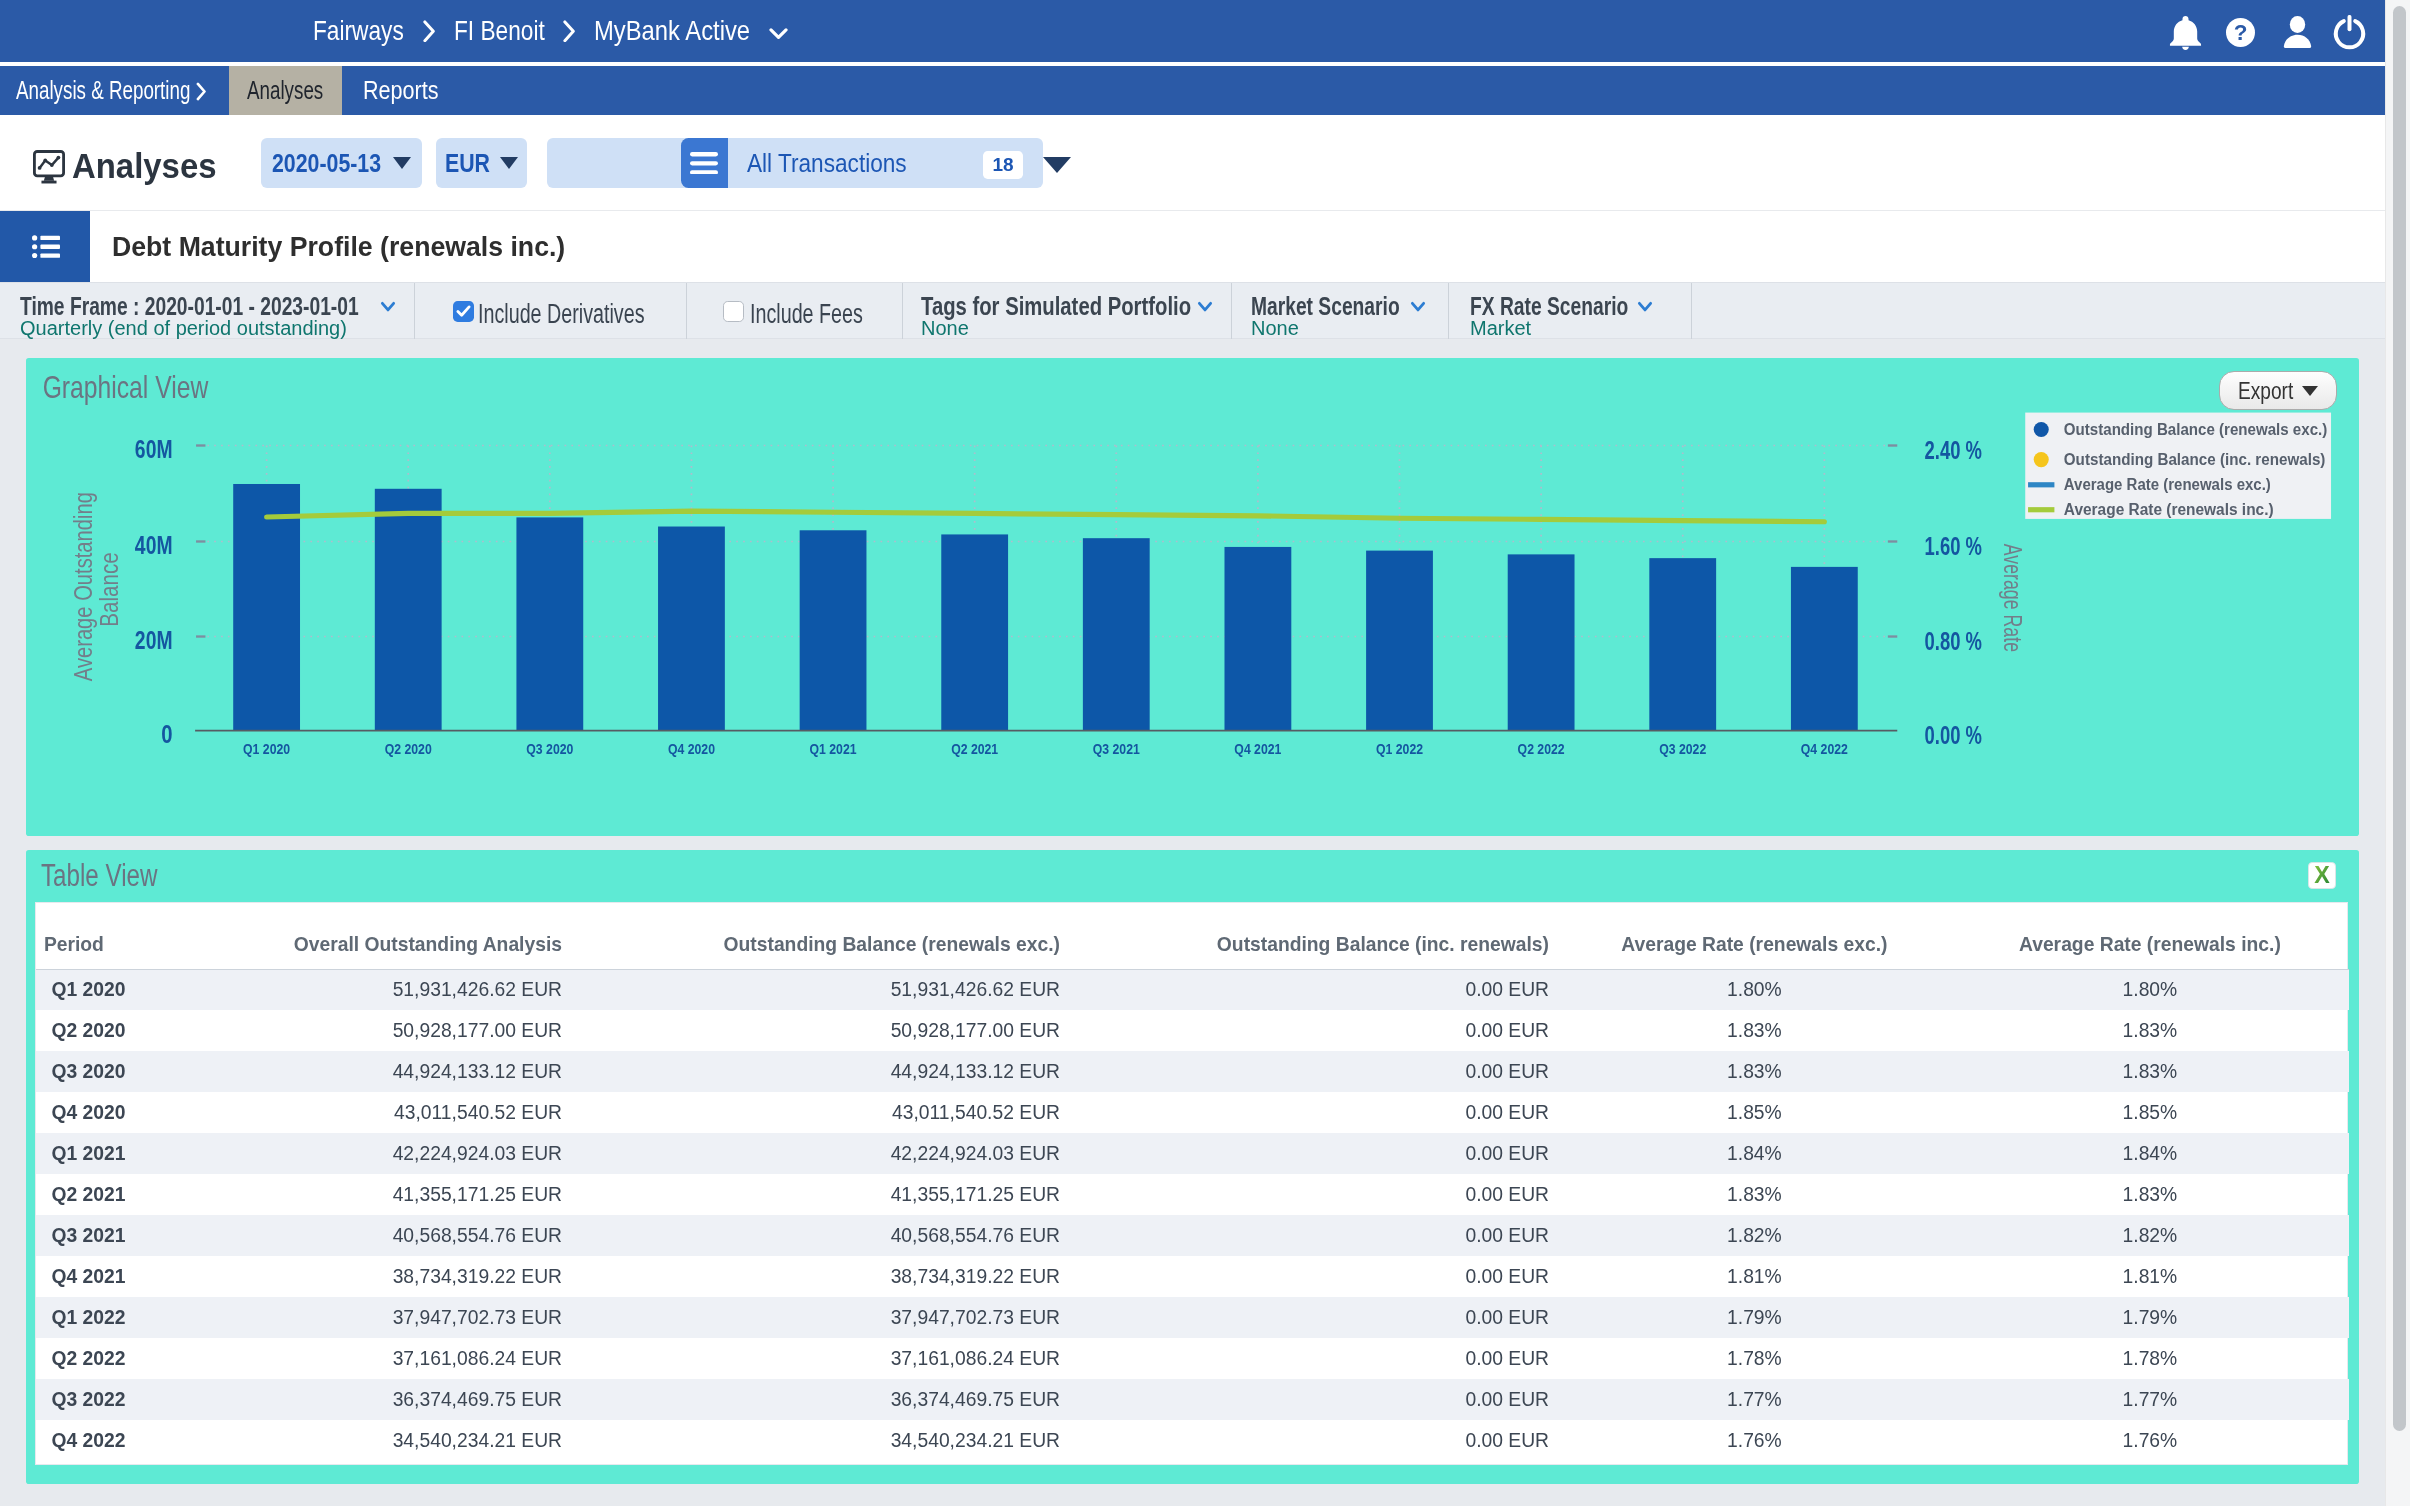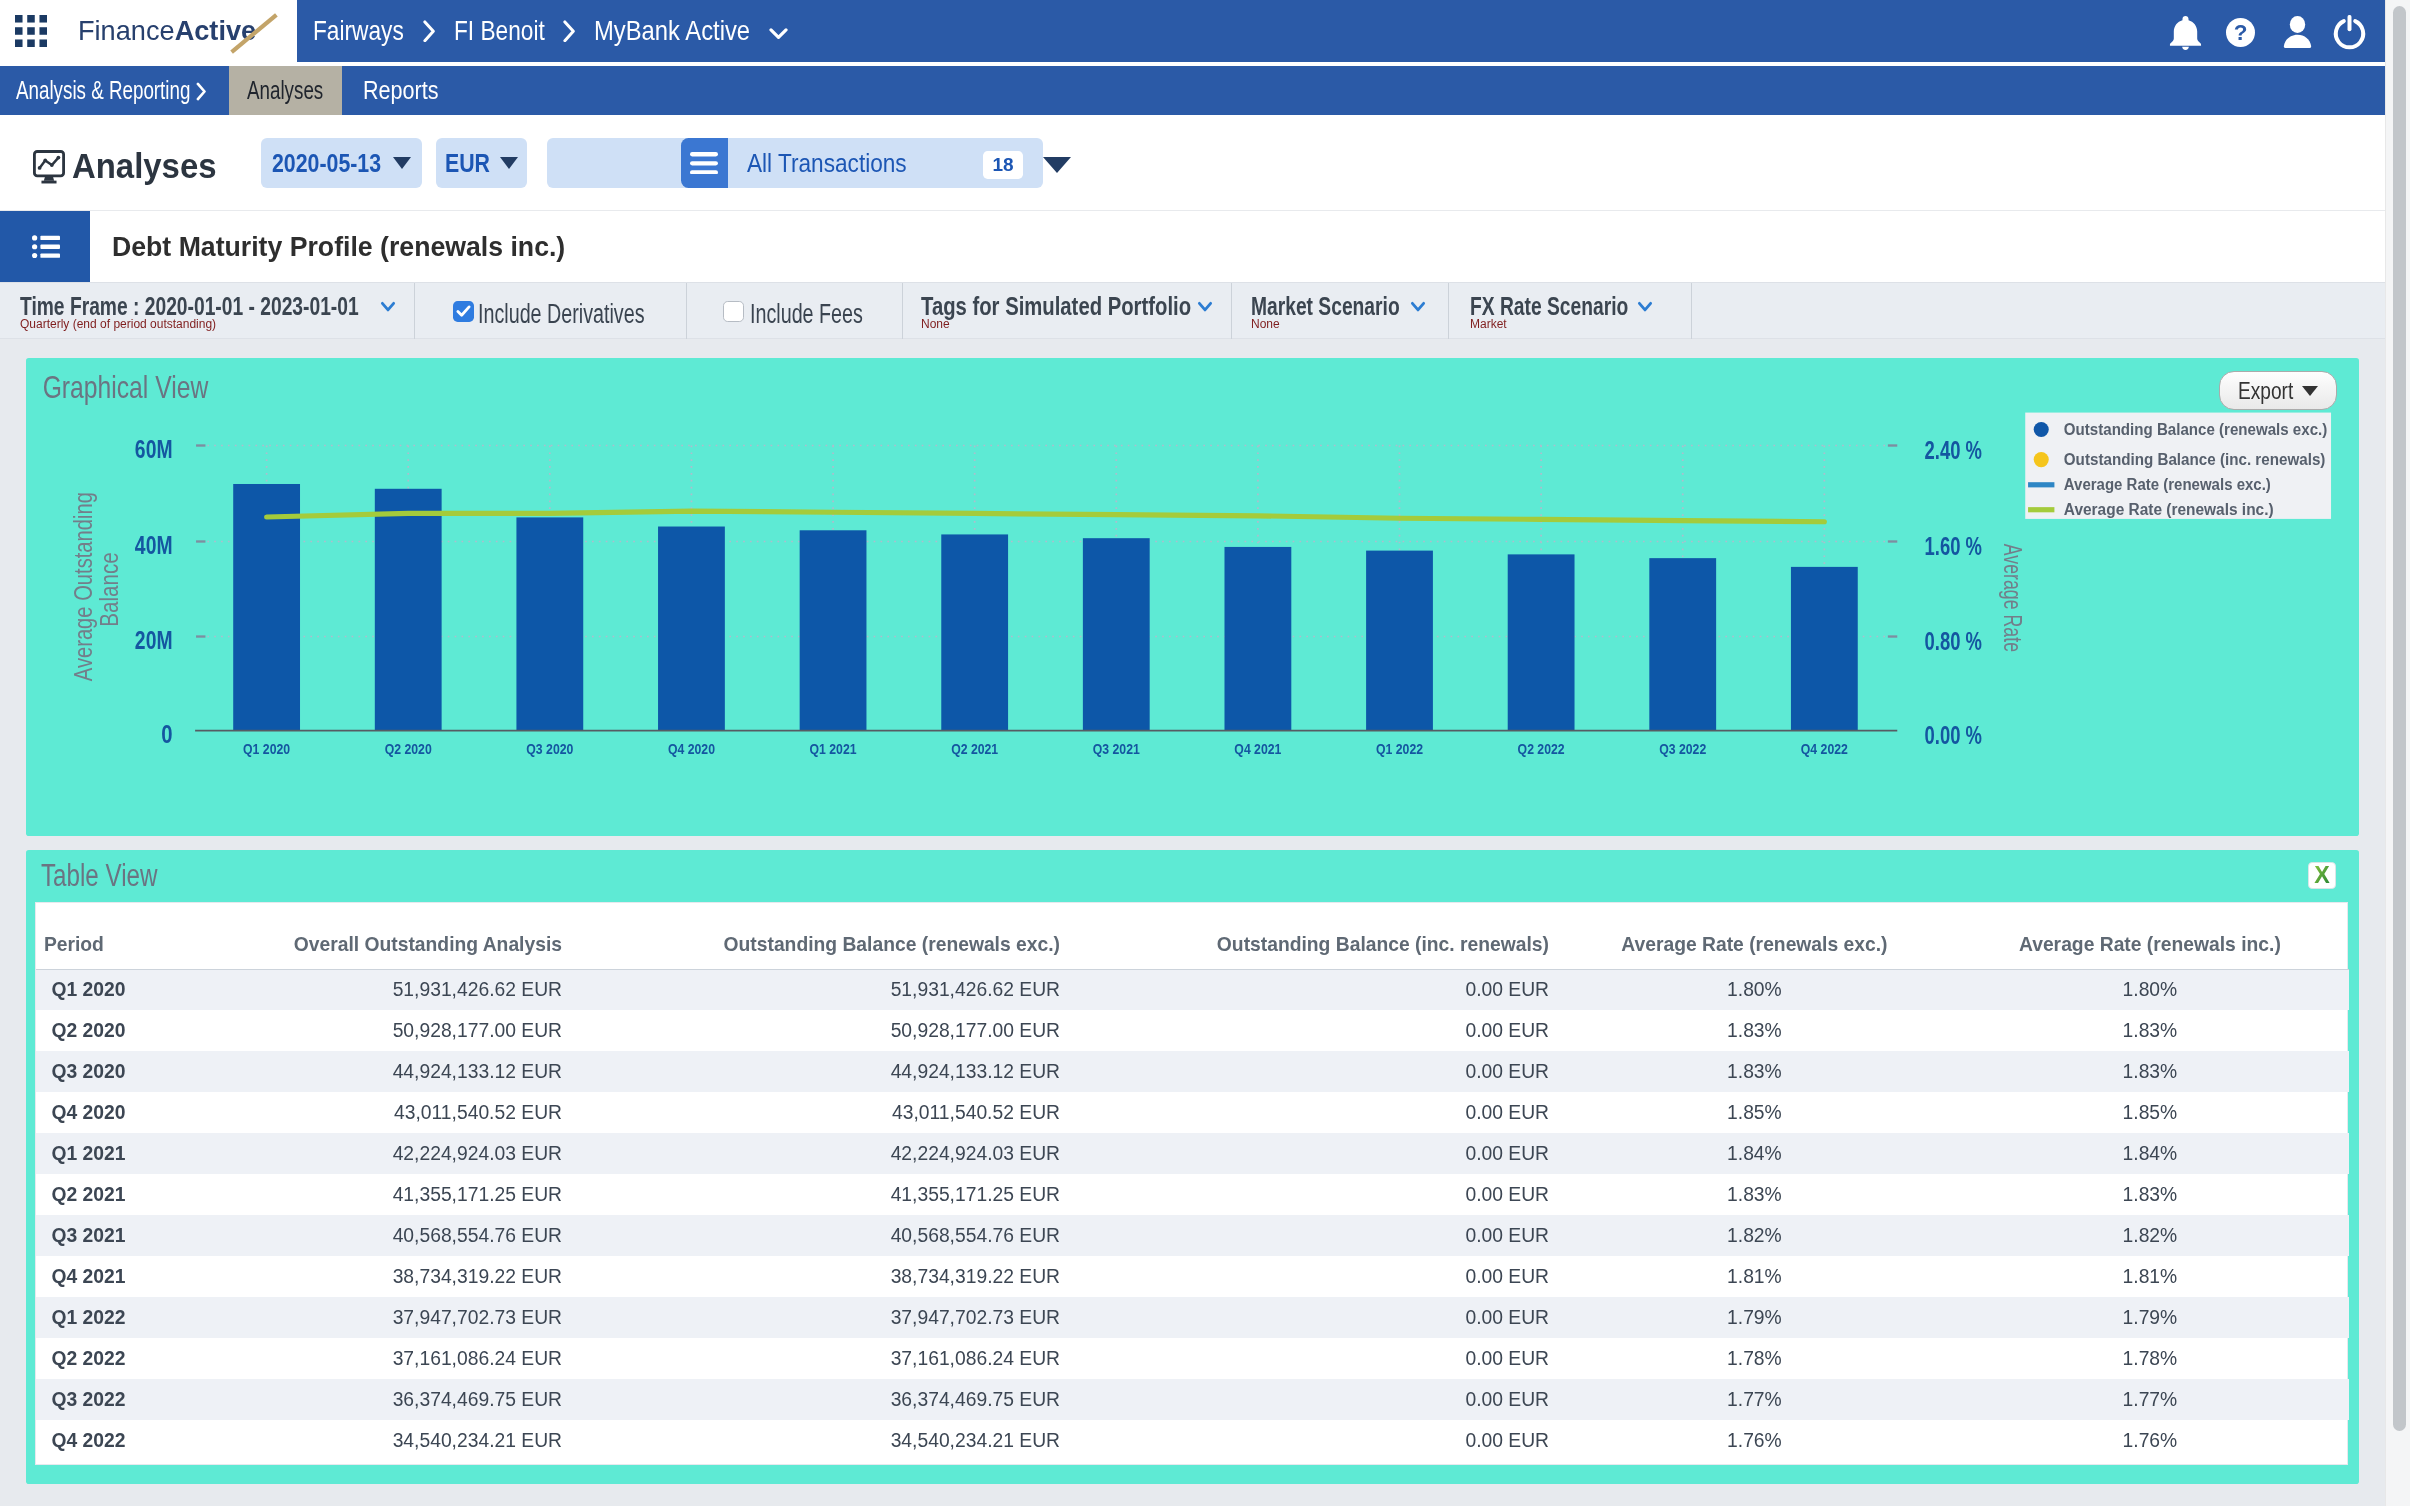--- a/index.html
+++ b/index.html
@@ -29,21 +29,21 @@
 
 
 #secline { position:absolute; left:0; top:210px; width:2385px; height:0.9px; background:#e8eaed; }
 #secicon { position:absolute; left:0; top:211px; width:90px; height:72px; background:#2258a8; }
 #sectitle { position:absolute; left:112px; top:211px; height:72px; display:flex; align-items:center; font-size:28px; font-weight:700; color:#2e2e2e; }
 
 
 #filterbar { position:absolute; left:0; top:282px; width:2385px; height:57px; background:#e9edf2; border-top:0.9px solid #dde1e7; border-bottom:0.9px solid #dde1e7; }
 .fdiv { position:absolute; top:0; width:0.9px; height:56px; background:#ccd2d9; }
 .ftitle { position:absolute; top:291px; font-size:26px; font-weight:700; color:#3b4550; white-space:nowrap; transform-origin:0 50%; }
-.fsub { position:absolute; top:317px; font-size:12px; color:#7f1d1d; white-space:nowrap; }
+.fsub { position:absolute; top:317px; font-size:20px; color:#0f766e; white-space:nowrap; }
 .fchk { position:absolute; top:299px; font-size:27px; color:#3a4450; white-space:nowrap; transform-origin:0 50%; }
 
 
 .card { position:absolute; left:26px; width:2333px; background:#5eead4; border-radius:2.8px; }
 #chartcard { top:358px; height:478px; }
 #tablecard { top:850px; height:634px; }
 
 
 #exportbtn { position:absolute; left:2193px; top:13px; width:118px; height:39px; border:0.9px solid #ababab; border-radius:15px; background:linear-gradient(#fefefe,#e9e9e9); display:flex; align-items:center; justify-content:center; gap:8.5px; font-size:24.5px; color:#333; }
 #exportbtn .caret { border-left-width:7.5px; border-right-width:7.5px; border-top-width:9.4px; border-top-color:#333; }
@@ -65,39 +65,20 @@
 
 
 #sbtrack { position:absolute; left:2385px; top:0; width:25.4px; height:1507px; background:#f4f5f6; border-left:0.9px solid #e8e8e8; }
 #sbthumb { position:absolute; left:6.6px; top:5.6px; width:13px; height:1425px; background:#c2c6ca; border-radius:6.6px; }
 </style>
 </head>
 <body>
 <div id="page">
 
   <div id="topbar"></div>
-  <div id="logoarea">
-    <svg class="abs" style="left:15px;top:15px" width="32" height="32" viewBox="0 0 34 34">
-      <g fill="#1b3a63">
-        <rect x="0" y="0" width="8" height="8"></rect>
-          <rect x="13" y="0" width="8" height="8"></rect>
-          <rect x="26" y="0" width="8" height="8"></rect>
-        <rect x="0" y="13" width="8" height="8"></rect>
-          <rect x="13" y="13" width="8" height="8"></rect>
-          <rect x="26" y="13" width="8" height="8"></rect>
-        <rect x="0" y="26" width="8" height="8"></rect>
-          <rect x="13" y="26" width="8" height="8"></rect>
-          <rect x="26" y="26" width="8" height="8"></rect>
-      </g>
-    </svg>
-    <div id="logotext"><span class="sq" style="width:176px;transform:scaleX(0.97)">Finance<b>Active</b></span></div>
-    <svg class="abs" style="left:226px;top:12.2px" width="56" height="43" viewBox="0 0 60 46">
-      <line x1="6" y1="43" x2="54" y2="3" stroke="#c3a469" stroke-width="4.5"></line>
-    </svg>
-  </div>
   <div id="breadcrumb">
     <span class="sq" style="width:93px;transform:scaleX(0.81)">Fairways</span>
     <svg style="margin:0 19px 0 17px" width="12.2" height="22.6" viewBox="0 0 13 24">
         <polyline points="2,2 11,12 2,22" fill="none" stroke="#ffffff" stroke-width="3.2" stroke-linecap="round" stroke-linejoin="round"></polyline>
       </svg>
     <span class="sq" style="width:92px;transform:scaleX(0.81)">FI Benoit</span>
     <svg style="margin:0 19px 0 17px" width="12.2" height="22.6" viewBox="0 0 13 24">
         <polyline points="2,2 11,12 2,22" fill="none" stroke="#ffffff" stroke-width="3.2" stroke-linecap="round" stroke-linejoin="round"></polyline>
       </svg>
     <span class="sq" style="width:158px;transform:scaleX(0.85)">MyBank Active</span>

